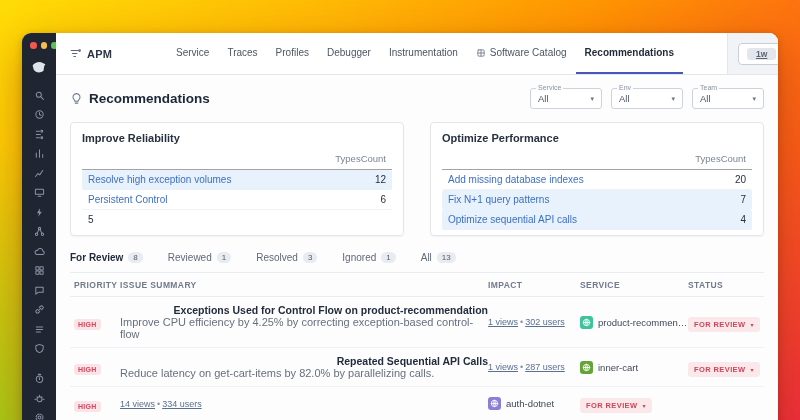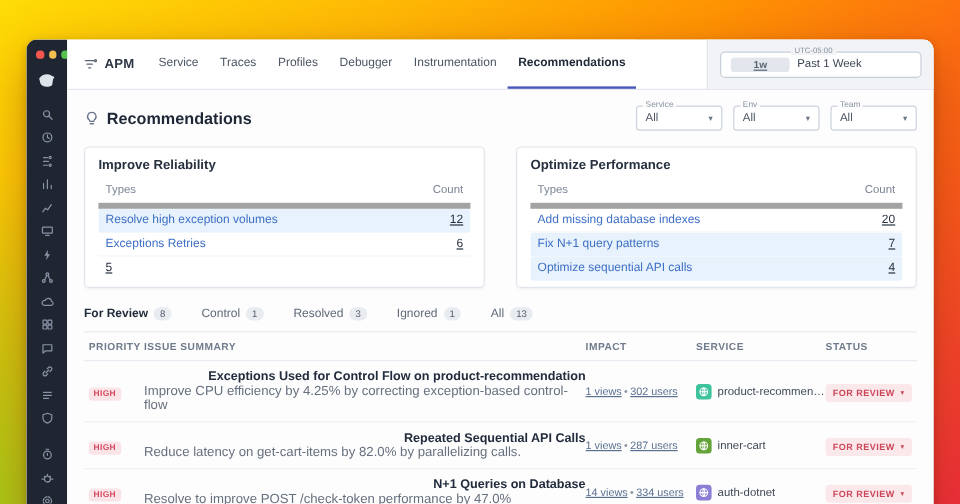--- a/index.html
+++ b/index.html
@@ -27,52 +27,52 @@
   .lt-r { background: #f5574e; } .lt-y { background: #f5bf4f; } .lt-g { background: #57c353; }
   .doglogo { color: #dfe3ea; margin-top: 9px; }
   .side-icons { margin-top: 13px; display: flex; flex-direction: column; gap: 6.5px; align-items: center; }
   .side-icons .sicon { color: #8a93a5; padding: 1px; cursor: pointer; }
   .side-icons svg { width: 11px; height: 11px; stroke-width: 2.2; }
   .sgap { height: 4px; }
 
   
   .main { flex: 1; display: flex; flex-direction: column; min-width: 0; }
 
-  .nav { height: 42px; background: #fff; border-bottom: 1px solid #e3e7ed; display: flex; align-items: stretch; flex: 0 0 42px; }
+  .nav { height: 42px; background: #fff; border-bottom: 1px solid #e3e7ed; display: flex; align-items: stretch; flex: 0 0 42px; gap: 44px; }
   .brand { display: flex; align-items: center; gap: 5px; padding: 0 11px 0 13px; color: #2e3645; }
   .brand svg { width: 13px; height: 13px; color: #5b6474; }
   .brand b { font-size: 11px; letter-spacing: .2px; }
   .nav-items { display: flex; align-items: stretch; }
   .nav-item { display: flex; align-items: center; gap: 4px; padding: 0 9px; font-size: 10px; color: #4c5564; cursor: pointer; border-bottom: 2px solid transparent; white-space: nowrap; }
   .nav-item svg { width: 10px; height: 10px; color: #6b7585; }
   .nav-item.active { color: #1f2937; font-weight: 700; border-bottom-color: #4956b8; background: #fff; }
   .timebar { margin-left: auto; display: flex; align-items: center; gap: 6px; padding: 0 10px; background: #f2f3f6; border-left: 1px solid #e3e7ed; }
   .timepick { position: relative; background: #fff; border: 1px solid #c8cfd9; border-radius: 4px; height: 22px; width: 168px; display: flex; align-items: center; gap: 6px; padding: 0 8px; cursor: pointer; }
   .tz { position: absolute; top: -5px; left: 58px; font-size: 6.5px; color: #8a93a2; background: #f2f3f6; padding: 0 3px; }
-  .tw { background: #e3e7ed; color: #5a6472; font-size: 8.5px; padding: 1px 19px; border-radius: 3px; font-weight: 700; text-decoration: underline; }
+  .tw { background: #e3e7ed; color: #5a6472; font-size: 8.5px; padding: 1px 9px; border-radius: 3px; font-weight: 700; text-decoration: underline; }
   .trange { font-size: 9.5px; color: #3c4554; }
 
   .page { flex: 1; padding: 0 14px; overflow: hidden; background: #fdfdfe; }
 
   .titlerow { margin-top: 13px; display: flex; align-items: center; }
   .titlerow svg { width: 13px; height: 13px; color: #6b768c; margin-right: 6px; }
   .pagetitle { font-size: 13.5px; font-weight: 700; color: #1d2736; }
   .filters { margin-left: auto; display: flex; gap: 9px; }
   .filter { position: relative; width: 72px; height: 21px; border: 1px solid #ccd3dc; border-radius: 3px; background: #fff; display: flex; align-items: center; padding: 0 7px; font-size: 9.5px; color: #4c5564; cursor: pointer; }
   .filter .flabel { position: absolute; top: -5px; left: 5px; font-size: 7px; color: #8a93a2; background: #fdfdfe; padding: 0 2px; }
   .filter .fchev { margin-left: auto; font-size: 7px; color: #6b7585; }
 
   .cards { margin-top: 13px; display: grid; grid-template-columns: 1fr 1fr; gap: 26px; }
   .card { background: #fff; border: 1px solid #e2e6ec; border-radius: 4px; padding: 9px 11px 5px; box-shadow: 0 1px 2px rgba(16,24,40,.04); }
   .cardtitle { font-size: 11px; font-weight: 700; color: #27303f; margin-bottom: 7px; }
-  .chead { display: flex; justify-content: space-between; font-size: 9.5px; color: #7a8595; padding: 2px 6px 5px; border-bottom: 5px solid #a3a3a3; }
+  .chead { display: flex; justify-content: flex-end; font-size: 9.5px; color: #7a8595; padding: 2px 6px 5px; border-bottom: 1px solid #a3a3a3; }
   .crow { display: flex; justify-content: space-between; font-size: 10px; padding: 4px 6px; border-bottom: 1px solid #f0f2f5; cursor: pointer; border-radius: 2px; }
   .crow:last-child { border-bottom-color: transparent; }
   .crow .ctype { color: #3e6fc4; }
-  .crow .ccount { color: #27303f; text-decoration: underline; }
+  .crow .ccount { color: #27303f; }
   .crow.hl { background: #e7f2fc; border-bottom-color: transparent; }
 
   .tabs { margin-top: 16px; display: flex; gap: 25px; align-items: center; padding-bottom: 9px; border-bottom: 1px solid #e8ebef; }
   .tab { font-size: 10px; color: #5f6977; cursor: pointer; display: flex; align-items: center; }
   .tab.active .tlabel { color: #1f2937; font-weight: 700; }
   .pill { background: #e8ebf0; color: #525c6b; border-radius: 8px; font-size: 8px; padding: 1px 5px; margin-left: 5px; }
 
   .thead { display: grid; grid-template-columns: 46px 1fr 92px 108px 72px; padding: 7px 4px 6px; font-size: 8.5px; font-weight: 700; letter-spacing: .4px; color: #707b8b; border-bottom: 1px solid #e8ebef; }
   .trow { display: grid; grid-template-columns: 46px 1fr 92px 108px 72px; align-items: center; padding: 7px 4px; border-bottom: 1px solid #eef1f5; cursor: pointer; }
   .badge { display: inline-block; font-size: 7px; font-weight: 800; letter-spacing: .3px; padding: 2px 4px; border-radius: 3px; }
@@ -295,20 +295,26 @@
             <use href="#i-apm"></use>
           </svg>
         <b>APM</b>
       </div>
       <div class="nav-items">
         <span class="nav-item">Service</span>
         <span class="nav-item">Traces</span>
         <span class="nav-item">Profiles</span>
         <span class="nav-item">Debugger</span>
         <span class="nav-item">Instrumentation</span>
+        <span class="nav-item">
+          <svg class="ic">
+              <use href="#i-cat"></use>
+            </svg>
+          <span>Software Catalog</span>
+        </span>
         <span class="nav-item active">Recommendations</span>
       </div>
       <div class="timebar">
         <div class="timepick">
           <span class="tz">UTC-05:00</span>
           <span class="tw">1w</span>
           <span class="trange">Past 1 Week</span>
 
         </div>
 
@@ -346,21 +352,21 @@
           <div class="cardtitle">Improve Reliability</div>
           <div class="chead">
             <span>Types</span>
             <span>Count</span>
           </div>
           <div class="crow hl">
             <span class="ctype">Resolve high exception volumes</span>
             <span class="ccount">12</span>
           </div>
           <div class="crow">
-            <span class="ctype">Exceptions Retries</span>
+            <span class="ctype">Persistent Control</span>
             <span class="ccount">6</span>
           </div>
           <div class="crow">
             <span class="ccount">5</span>
           </div>
         </div>
 
         <div class="card">
           <div class="cardtitle">Optimize Performance</div>
           <div class="chead">
@@ -381,21 +387,21 @@
           </div>
         </div>
       </div>
 
       <div class="tabs">
         <span class="tab active">
           <span class="tlabel">For Review</span>
           <span class="pill">8</span>
         </span>
         <span class="tab">
-          <span class="tlabel">Control</span>
+          <span class="tlabel">Reviewed</span>
           <span class="pill">1</span>
         </span>
         <span class="tab">
           <span class="tlabel">Resolved</span>
           <span class="pill">3</span>
         </span>
         <span class="tab">
           <span class="tlabel">Ignored</span>
           <span class="pill">1</span>
         </span>
@@ -454,24 +460,20 @@
           <span class="sname">inner-cart</span>
         </span>
         <span><span class="statuspill">
               <span>FOR REVIEW</span>
               <span class="scaret">▾</span>
             </span></span>
       </div>
 
       <div class="trow">
         <span><span class="badge prio-high">HIGH</span></span>
-        <span>
-          <div class="rtitle">N+1 Queries on Database</div>
-          <div class="rdesc">Resolve to improve POST /check-token performance by 47.0%</div>
-        </span>
         <span class="impact">
           <span class="lnk">14 views</span><span class="sep">•</span><span class="lnk">334 users</span>
         </span>
         <span class="svc">
           <span class="chip" style="background: rgb(138, 127, 212);">
               <svg class="ic">
                 <use href="#i-globe"></use>
               </svg>
             </span>
           <span class="sname">auth-dotnet</span>

